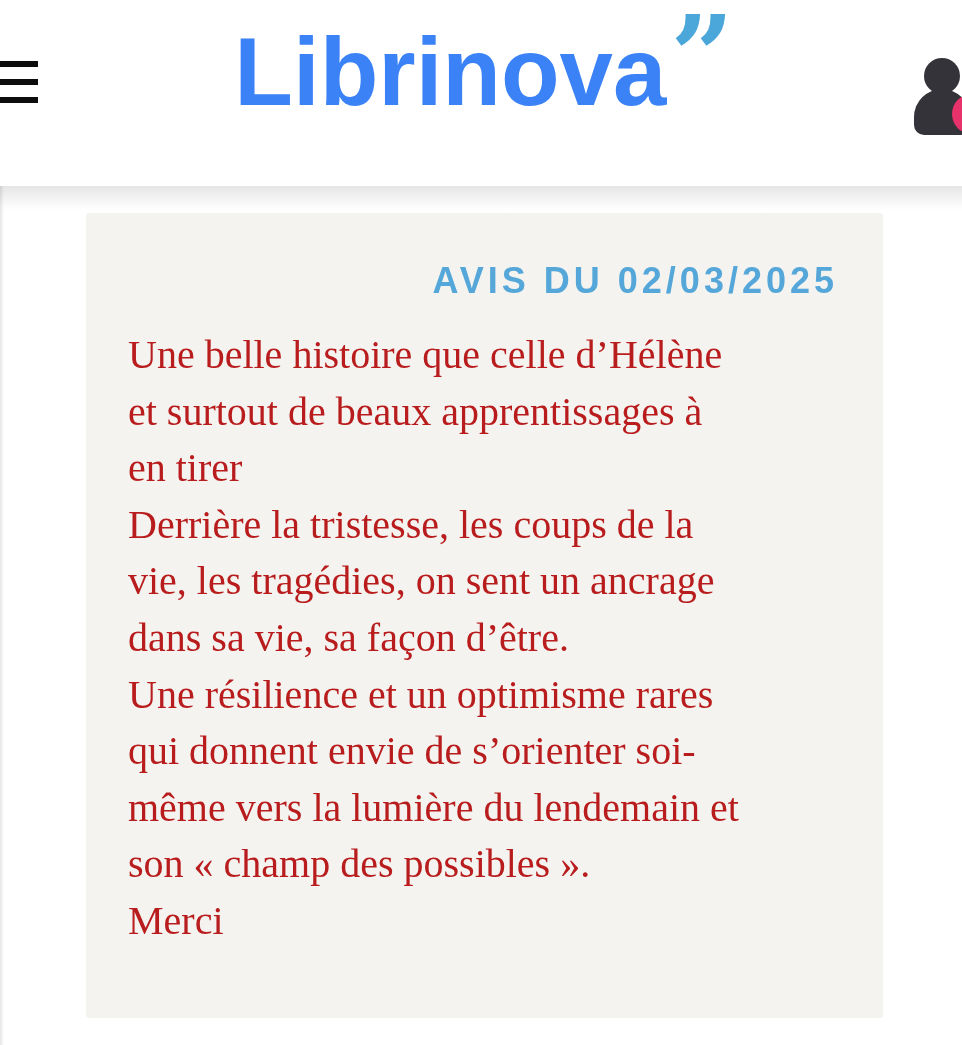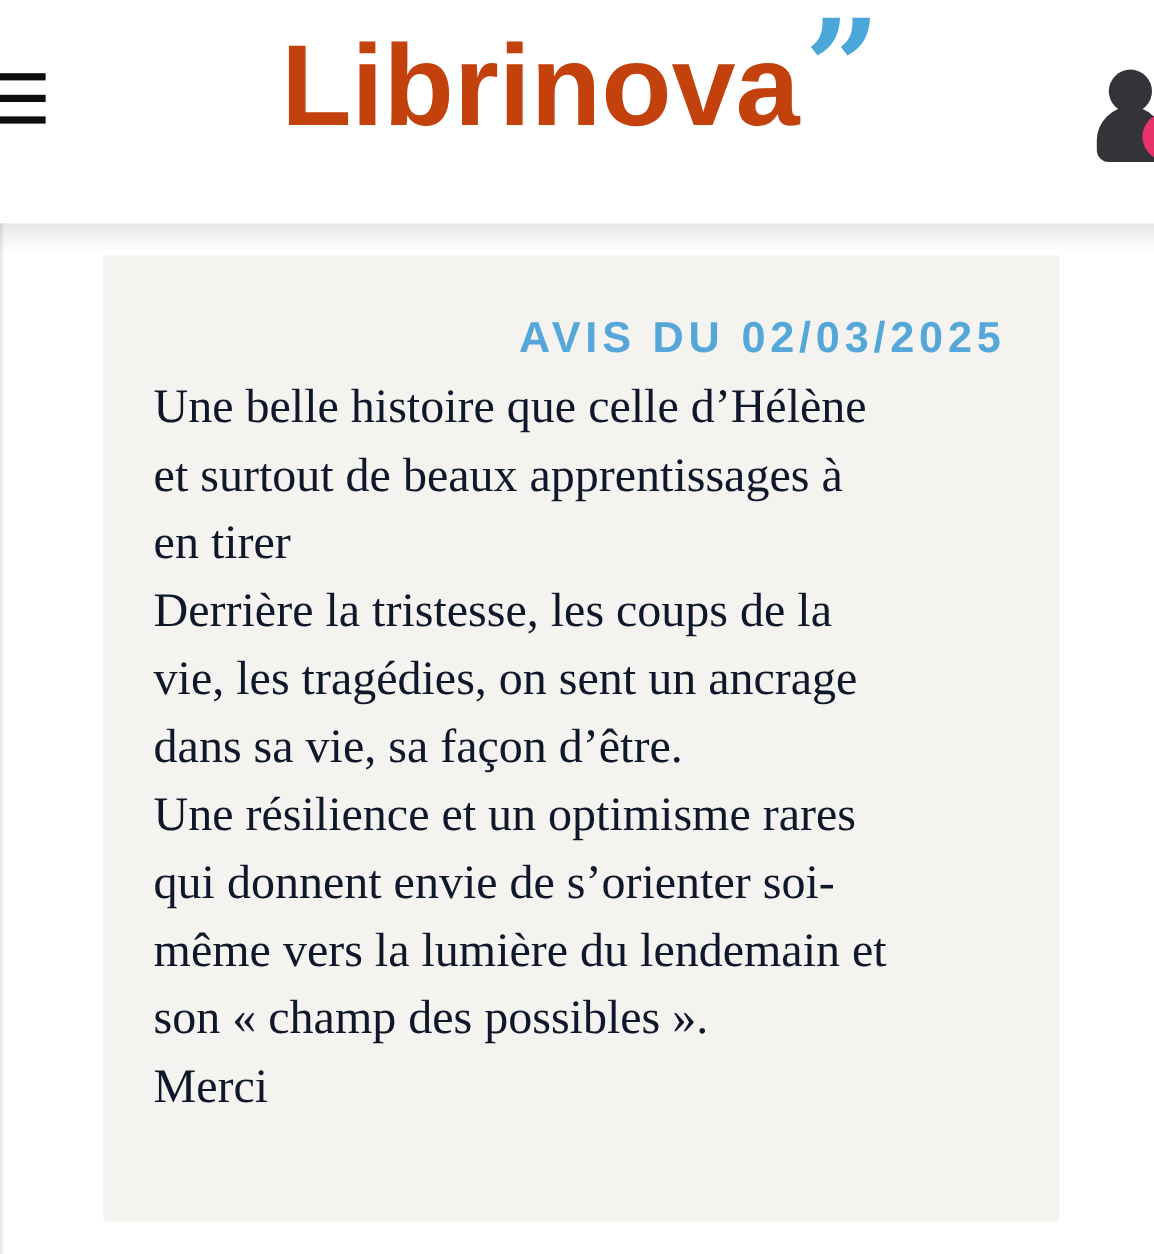--- a/index.html
+++ b/index.html
@@ -47,21 +47,21 @@
     display:flex; justify-content:center; align-items:flex-start;
     text-decoration:none;
     cursor:pointer;
   }
   .logo-text {
     margin-top:24px;
     font-size:96px;
     line-height:1;
     font-weight:bold;
     letter-spacing:0px;
-    color:#c2410c;
+    color:#3b82f6;
     font-family:"Liberation Sans", sans-serif;
   }
   .logo-quote {
     margin-top:2px;
     margin-left:4px;
     font-size:110px;
     line-height:1;
     font-weight:bold;
     color:#4ba7da;
     font-family:"DejaVu Serif", serif;
@@ -128,25 +128,25 @@
   .review-date-heading {
     text-align:right;
     font-family:"Liberation Sans", sans-serif;
     font-weight:bold;
     font-size:36px;
     line-height:36px;
     letter-spacing:4px;
     color:#54a7d8;
   }
   .review-text {
-    margin-top:12px;
+    margin-top:28px;
     font-family:"Liberation Serif", serif;
     font-size:40px;
     line-height:56.6px;
-    color:#0f172a;
+    color:#b91c1c;
     white-space:pre-line;
   }
 </style>
 </head>
 <body>
 
 <header class="header">
 
   <div class="menu-button">
     <span class="icon">

